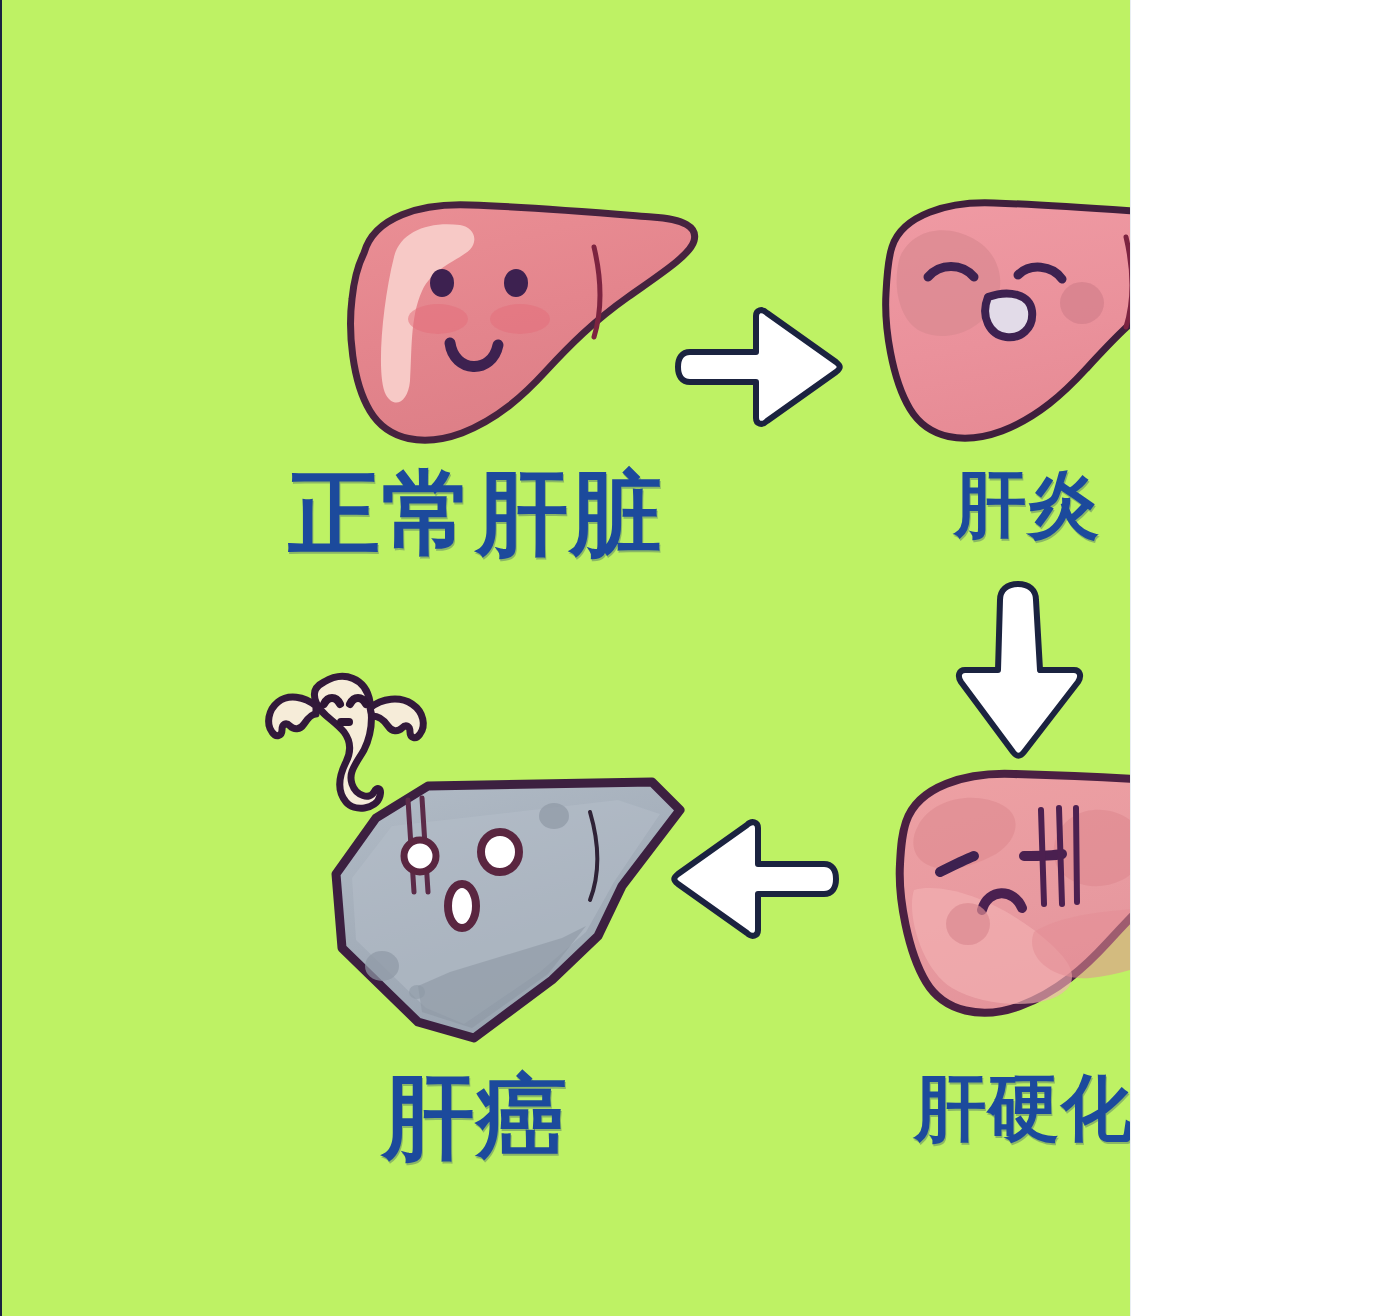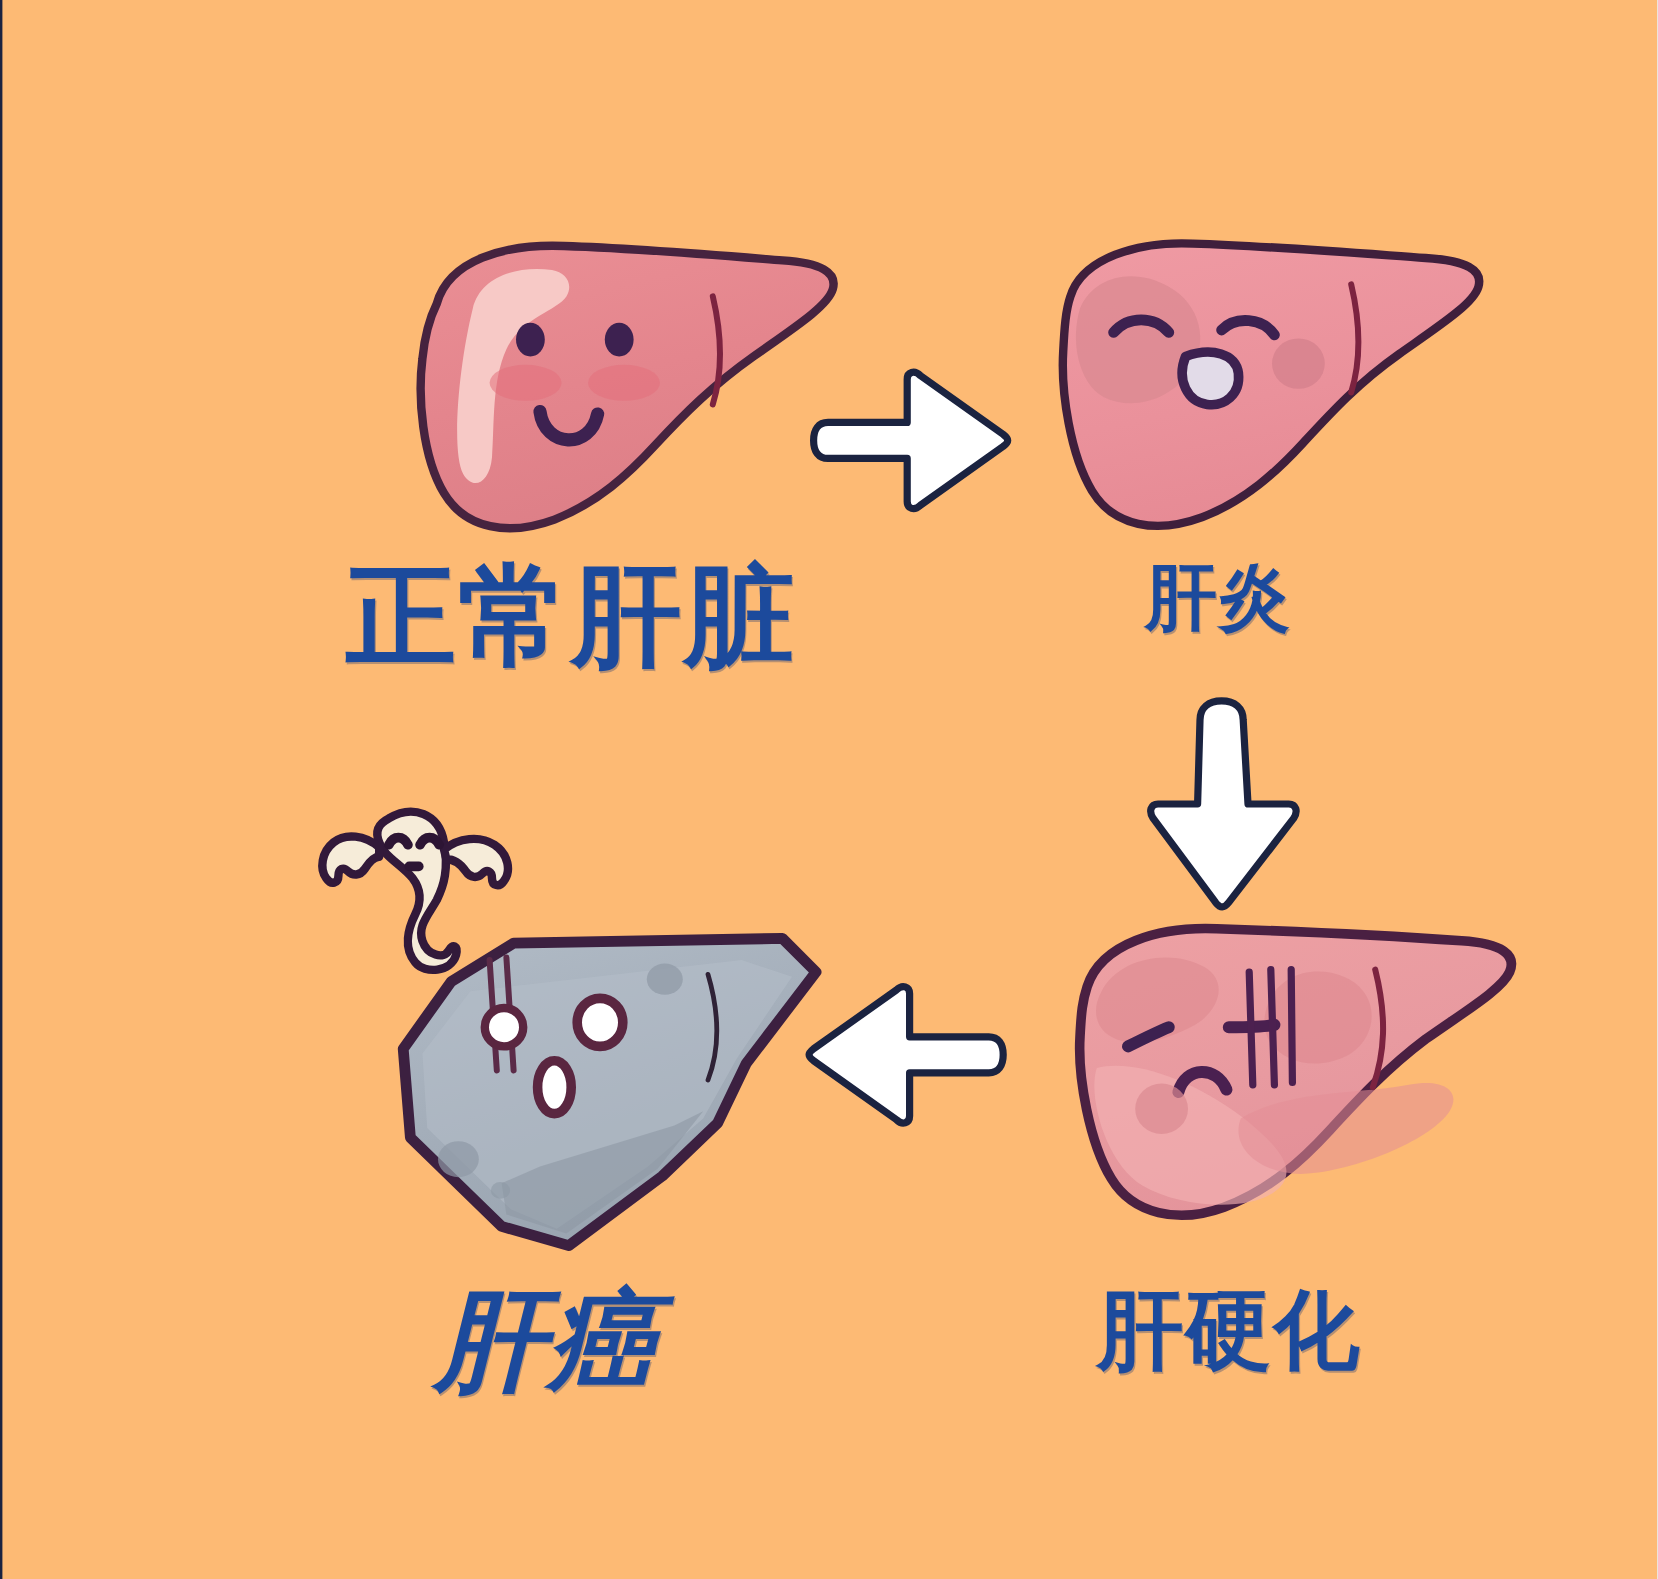--- a/index.html
+++ b/index.html
@@ -8,23 +8,23 @@
   }
   body {
     width: 1382px;
     height: 1316px;
     background: #ffffff;
     font-family: "Liberation Sans", sans-serif;
     overflow: hidden;
   }
   #canvas {
     position: relative;
-    width: 1382px;
+    width: 1131px;
     height: 1316px;
-    background: #fdba74;
+    background: #bef264;
     border-left: 2px solid #1b2340;
     border-right: 1px solid #e9eef3;
     box-sizing: border-box;
     overflow: hidden;
   }
   .stage {
     position: absolute;
   }
   .liver-svg, .arrow-svg, .ghost-svg {
     display: block;
@@ -40,28 +40,28 @@
     text-shadow: 1px 2px 0 rgba(20,45,110,0.30);
     line-height: 1;
     user-select: none;
   }
 
   
   #panel-normal      { left: 300px;  top: 195px; }
   #label-normal      { left: 286px;  top: 468px;  font-size: 92px; }
 
   #panel-hepatitis   { left: 868px;  top: 195px; }
-  #label-hepatitis   { left: 952px;  top: 468px;  font-size: 60px; }
+  #label-hepatitis   { left: 952px;  top: 468px;  font-size: 72px; }
 
   #panel-cirrhosis   { left: 872px;  top: 762px; }
   #label-cirrhosis   { left: 912px;  top: 1072px; font-size: 72px; }
 
   #panel-cancer      { left: 320px;  top: 760px; }
   #panel-ghost       { left: 252px;  top: 668px; }
-  #label-cancer      { left: 360px;  top: 1072px; font-size: 92px; font-style: italic; }
+  #label-cancer      { left: 380px;  top: 1072px; font-size: 92px; }
 
   #arrow-right-top   { left: 668px;  top: 308px; }
   #arrow-down-right  { left: 952px;  top: 578px; }
   #arrow-left-bottom { left: 666px;  top: 818px; }
 </style>
 </head>
 <body>
 
 <div id="canvas">
 

